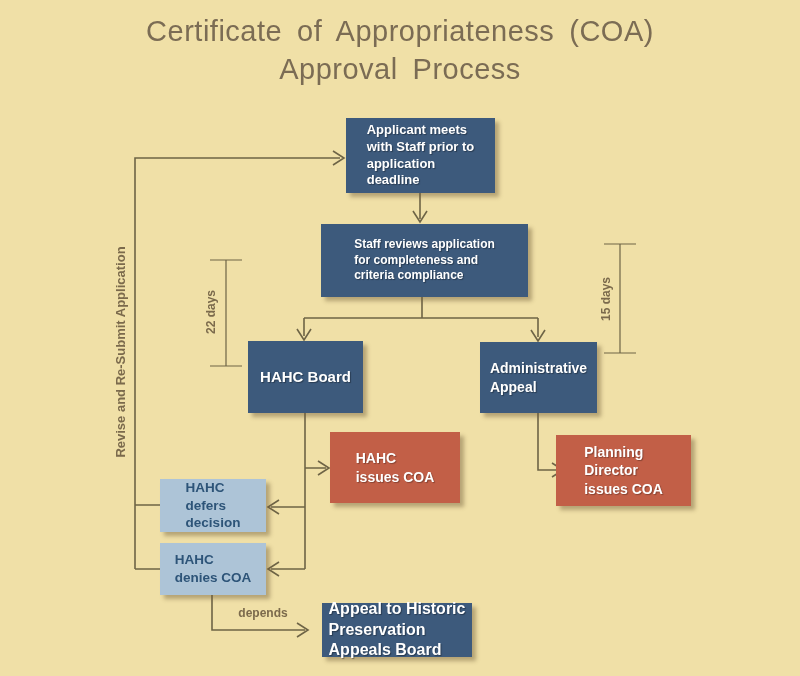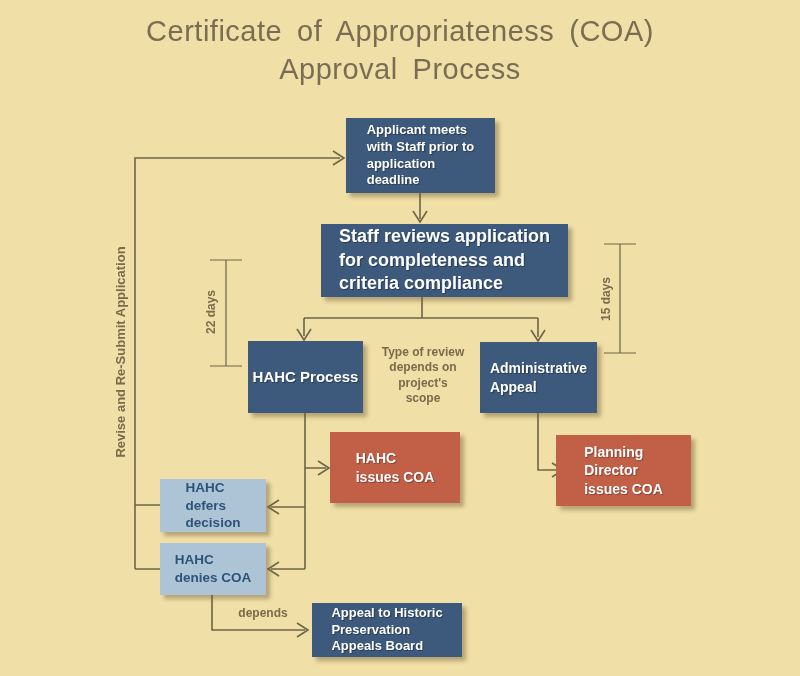--- a/index.html
+++ b/index.html
@@ -57,28 +57,28 @@
     <path class="dim" d="M620,244 V353 M604,244 H636 M604,353 H636"></path>
   </svg>
 
   <div class="box dark" style="left:346px;top:118px;width:149px;height:75px;font-size:13px">
     <span>Applicant meets
 with Staff prior to
 application
 deadline</span>
   </div>
 
-  <div class="box dark" style="left:321px;top:224px;width:247px;height:73px;font-size:18px">
+  <div class="box dark" style="left:321px;top:224px;width:207px;height:73px;font-size:12px">
     <span>Staff reviews application
 for completeness and
 criteria compliance</span>
   </div>
 
   <div class="box dark" style="left:248px;top:341px;width:115px;height:72px;font-size:15px">
-    <span>HAHC Process</span>
+    <span>HAHC Board</span>
   </div>
 
   <div class="box dark" style="left:480px;top:342px;width:117px;height:71px;font-size:14px">
     <span>Administrative
 Appeal</span>
   </div>
 
   <div class="box red" style="left:330px;top:432px;width:130px;height:71px;font-size:14px">
     <span>HAHC
 issues COA</span>
@@ -94,30 +94,26 @@
     <span>HAHC
 defers
 decision</span>
   </div>
 
   <div class="box light" style="left:160px;top:543px;width:106px;height:52px;font-size:13.5px">
     <span>HAHC
 denies COA</span>
   </div>
 
-  <div class="box dark" style="left:312px;top:603px;width:150px;height:54px;font-size:13px">
+  <div class="box dark" style="left:322px;top:603px;width:150px;height:54px;font-size:16px">
     <span>Appeal to Historic
 Preservation
 Appeals Board</span>
   </div>
 
-  <div class="note" style="left:368px;top:345px;width:110px">Type of review
-depends on
-project's
-scope</div>
 
   <div class="note rot" style="left:-18px;top:343px;width:280px;height:18px;font-size:13px">Revise and Re-Submit Application</div>
 
   <div class="note rot" style="left:172px;top:304px;width:80px;height:16px">22 days</div>
 
   <div class="note rot" style="left:567px;top:291px;width:80px;height:16px">15 days</div>
 
   <div class="note" style="left:225px;top:606px;width:76px">depends</div>
 
 </div>

